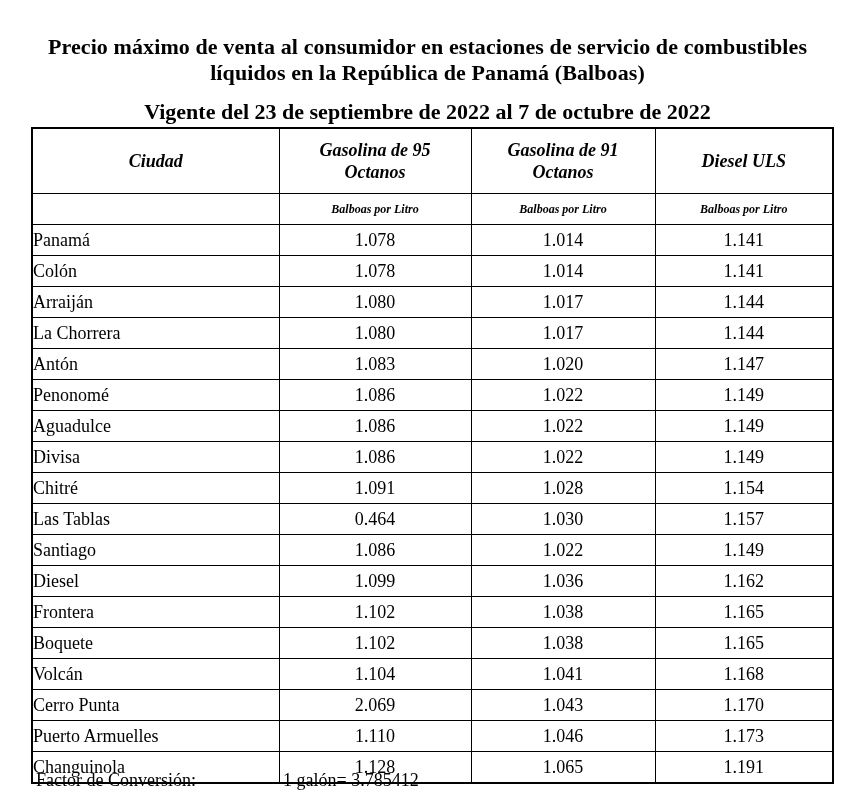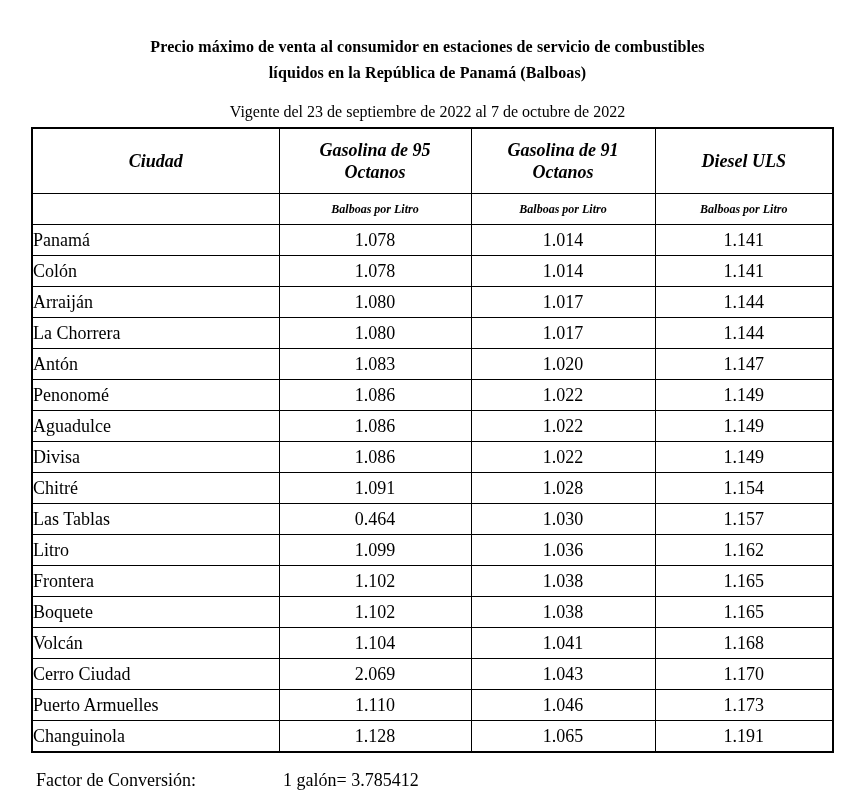--- a/index.html
+++ b/index.html
@@ -23,30 +23,30 @@
     height: 811px;
     box-sizing: border-box;
   }
 
   
   .title-block {
     padding-top: 34px;
     text-align: center;
   }
   .title-line {
-    font-size: 16px;
+    font-size: 22px;
     font-weight: bold;
     line-height: 26px;
     letter-spacing: 0.1px;
   }
   .subtitle {
     margin-top: 14px;
     text-align: center;
-    font-size: 16px;
-    font-weight: normal;
+    font-size: 22px;
+    font-weight: bold;
     line-height: 24px;
   }
 
   
   .table-wrap {
     position: absolute;
     left: 31px;
     top: 127px;
     width: 734px;
   }
@@ -219,21 +219,27 @@
             <td class="num">1.028</td>
             <td class="num">1.154</td>
           </tr>
           <tr>
             <td class="city">Las Tablas</td>
             <td class="num">0.464</td>
             <td class="num">1.030</td>
             <td class="num">1.157</td>
           </tr>
           <tr>
-            <td class="city">Litro</td>
+            <td class="city">Santiago</td>
+            <td class="num">1.086</td>
+            <td class="num">1.022</td>
+            <td class="num">1.149</td>
+          </tr>
+          <tr>
+            <td class="city">Diesel</td>
             <td class="num">1.099</td>
             <td class="num">1.036</td>
             <td class="num">1.162</td>
           </tr>
           <tr>
             <td class="city">Frontera</td>
             <td class="num">1.102</td>
             <td class="num">1.038</td>
             <td class="num">1.165</td>
           </tr>
@@ -243,21 +249,21 @@
             <td class="num">1.038</td>
             <td class="num">1.165</td>
           </tr>
           <tr>
             <td class="city">Volcán</td>
             <td class="num">1.104</td>
             <td class="num">1.041</td>
             <td class="num">1.168</td>
           </tr>
           <tr>
-            <td class="city">Cerro Ciudad</td>
+            <td class="city">Cerro Punta</td>
             <td class="num">2.069</td>
             <td class="num">1.043</td>
             <td class="num">1.170</td>
           </tr>
           <tr>
             <td class="city">Puerto Armuelles</td>
             <td class="num">1.110</td>
             <td class="num">1.046</td>
             <td class="num">1.173</td>
           </tr>

